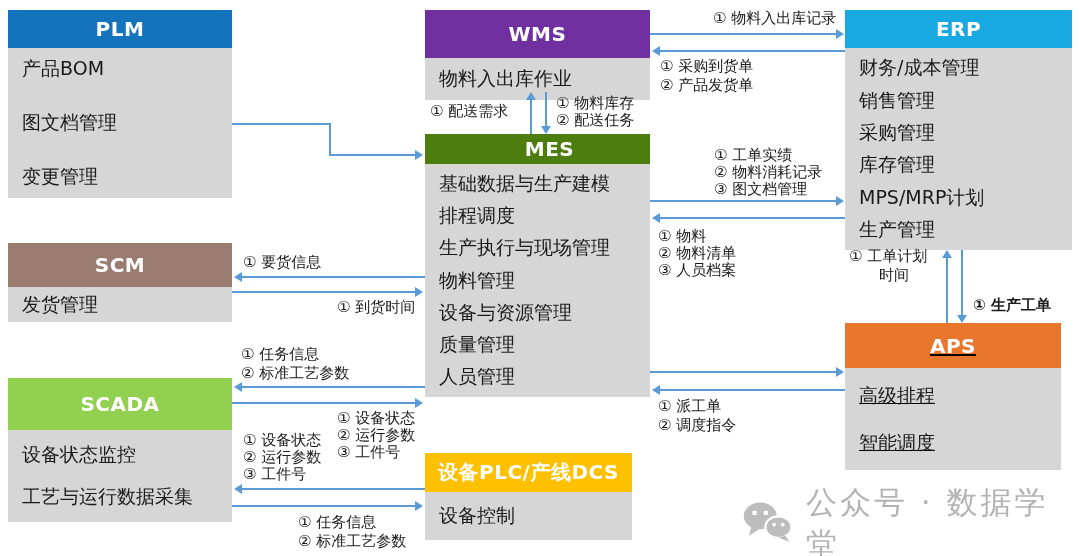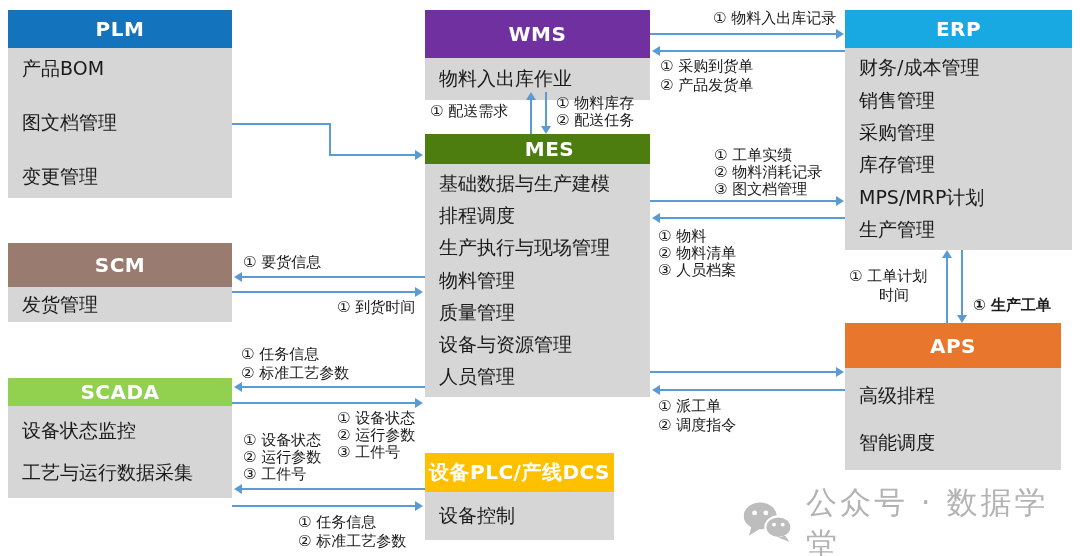--- a/index.html
+++ b/index.html
@@ -67,56 +67,56 @@
 
   <div class="box" style="left:425px;top:134px;width:225px;">
     <div class="hdr" style="height: 30px; background: #4d7c0f; padding-left: 24px;">
       <span>MES</span>
     </div>
     <div class="bd" style="height:233px;">
       <div class="it">基础数据与生产建模</div>
       <div class="it">排程调度</div>
       <div class="it">生产执行与现场管理</div>
       <div class="it">物料管理</div>
+      <div class="it">设备与资源管理</div>
       <div class="it">质量管理</div>
-      <div class="it">设备与资源管理</div>
       <div class="it">人员管理</div>
     </div>
   </div>
 
   <div class="box" style="left:8px;top:243px;width:224px;">
     <div class="hdr" style="height: 44px; background: rgb(154, 123, 112);">
       <span>SCM</span>
     </div>
     <div class="bd" style="height:35px;">
       <div class="it">发货管理</div>
     </div>
   </div>
 
   <div class="box" style="left:8px;top:378px;width:224px;">
-    <div class="hdr" style="height: 28px; background: rgb(146, 208, 80);">
+    <div class="hdr" style="height: 52px; background: rgb(146, 208, 80);">
       <span>SCADA</span>
     </div>
     <div class="bd" style="height:92px;">
       <div class="it">设备状态监控</div>
       <div class="it">工艺与运行数据采集</div>
     </div>
   </div>
 
-  <div class="box" style="left:845px;top:323px;width:216px;">
+  <div class="box" style="left:845px;top:323px;width:216px;text-decoration:underline;">
     <div class="hdr" style="height: 45px; background: rgb(232, 118, 44);">
       <span>APS</span>
     </div>
     <div class="bd" style="height:102px;">
       <div class="it">高级排程</div>
       <div class="it">智能调度</div>
     </div>
   </div>
 
-  <div class="box" style="left:425px;top:453px;width:189px;">
+  <div class="box" style="left:425px;top:453px;width:207px;">
     <div class="hdr" style="height: 39px; background: rgb(255, 192, 0);">
       <span>设备PLC/产线DCS</span>
     </div>
     <div class="bd" style="height:48px;">
       <div class="it">设备控制</div>
     </div>
   </div>
 
   <div>
     <div class="hl" style="left:650px;top:33px;width:186px;"></div>
@@ -206,21 +206,21 @@
   <div class="flabel lh17" style="left:714px;top:147px;">
     <div>① 工单实绩</div>
       <div>② 物料消耗记录</div>
       <div>③ 图文档管理</div>
   </div>
   <div class="flabel lh17" style="left:658px;top:228px;">
     <div>① 物料</div>
       <div>② 物料清单</div>
       <div>③ 人员档案</div>
   </div>
-  <div class="flabel lh19" style="left:849px;top:267px;">
+  <div class="flabel lh19" style="left:849px;top:247px;">
     <div>① 工单计划</div>
       <div class="ind">时间</div>
   </div>
   <div class="flabel lh19" style="left:973px;top:296px;font-weight:bold;">
     <div>① 生产工单</div>
   </div>
   <div class="flabel lh19" style="left:658px;top:397px;">
     <div>① 派工单</div>
       <div>② 调度指令</div>
   </div>

